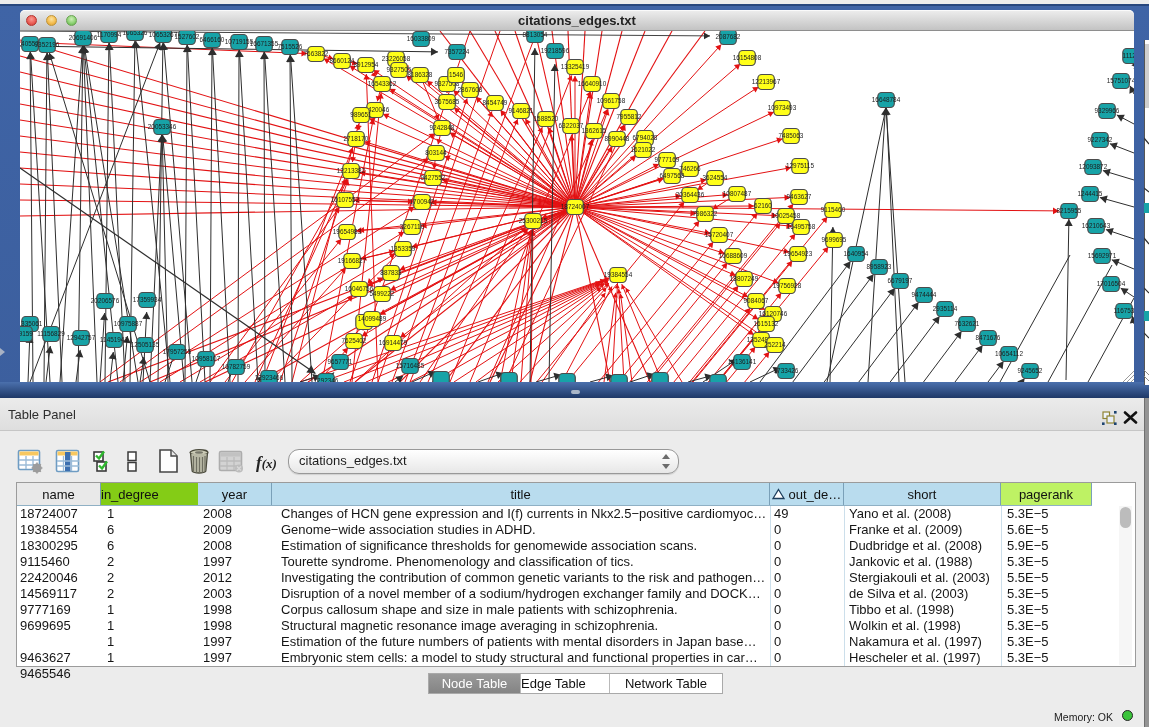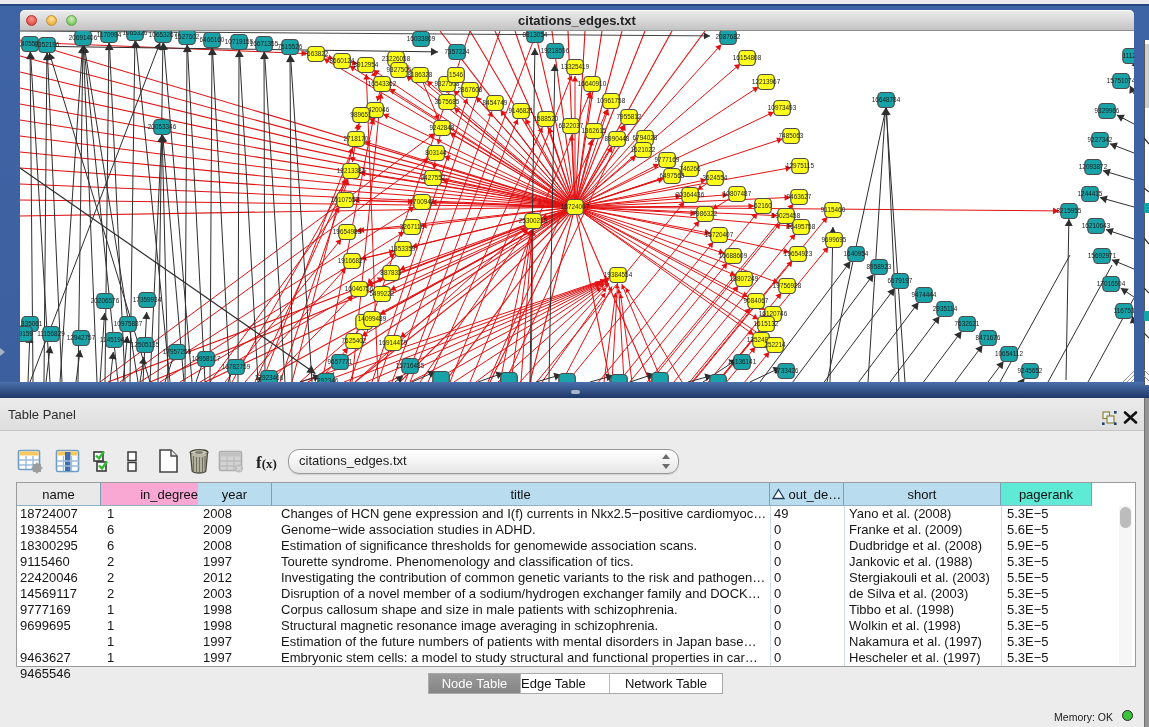--- a/index.html
+++ b/index.html
@@ -894,41 +894,41 @@
 <path d="M3.6 6l1.6 17.2c2 2.4 11.6 2.4 13.6 0L20.4 6" fill="#b9b9a6" stroke="#4a4a3c" stroke-width="1.3"></path>
 <path d="M6.5 8v15M9.5 9v15.6M12.5 9.2v15.8M15.5 9v15.6M18 8v15" stroke="#6f6f62" stroke-width="1.2"></path>
 </svg></span>
 <span style="margin-right:11px"><svg width="27" height="25" viewBox="0 0 27 25">
 <rect x="1.5" y="2.5" width="22" height="19" rx="1.5" fill="#d3d3d3" stroke="#adadad" stroke-width="1.6"></rect>
 <rect x="2.5" y="3.5" width="20" height="4" fill="#c2c2c2"></rect>
 <path d="M2 12h21M2 17h21M9 8v13M16 8v13" stroke="#bcbcbc" stroke-width="1.3"></path>
 <circle cx="21" cy="19.5" r="4" fill="#bdbdbd"></circle>
 <path d="M19 17.5l4 4M23 17.5l-4 4" stroke="#d8d8d8" stroke-width="1.4"></path>
 </svg></span>
-<span style="font-family:'Liberation Serif',serif;font-weight:bold;font-size:17px;color:#222;margin-right:6px">f<span style="font-size:13px">(x)</span></span>
+<span style="font-family:'Liberation Serif',serif;font-style:italic;font-weight:bold;font-size:17px;color:#222;margin-right:6px">f<span style="font-size:13px">(x)</span></span>
 </div>
 
 <div style="position:absolute;left:288px;top:449px;width:391px;height:25px;border:1px solid #989898;
  border-radius:11px;background:linear-gradient(#ffffff,#e7e7e7);box-shadow:0 1px 1px rgba(0,0,0,0.12)"></div>
 <div style="position:absolute;left:299px;top:453px;font-size:13px;color:#1c1c1c">citations_edges.txt</div>
 <svg style="position:absolute;left:660px;top:453px" width="12" height="17" viewBox="0 0 12 17">
 <path d="M6 1l4 5H2z" fill="#6b6b6b"></path>
     <path d="M6 16l-4-5h8z" fill="#6b6b6b"></path>
 </svg>
 
 <div style="position:absolute;left:16px;top:482px;width:1120px;height:185px;background:#fff;border:1px solid #9b9b9b"></div>
 <div style="position:absolute;left:17px;top:483px;width:84px;height:23px;background:#e9e9e9;border-right:1px solid #7aa0b8;box-sizing:border-box;text-align:center;line-height:23px;font-size:13px;color:#111">name</div>
-<div style="position:absolute;left:101px;top:483px;width:98px;height:23px;background:#f9a8d4;border-right:1px solid #7aa0b8;box-sizing:border-box;text-align:right;line-height:23px;font-size:13px;color:#111">in_degree</div>
+<div style="position:absolute;left:101px;top:483px;width:98px;height:23px;background:#84cc16;border-right:1px solid #7aa0b8;box-sizing:border-box;text-align:left;line-height:23px;font-size:13px;color:#111">in_degree</div>
 <div style="position:absolute;left:198px;top:483px;width:74px;height:23px;background:#b9dcee;border-right:1px solid #7aa0b8;box-sizing:border-box;text-align:center;line-height:23px;font-size:13px;color:#111">year</div>
 <div style="position:absolute;left:272px;top:483px;width:498px;height:23px;background:#b9dcee;border-right:1px solid #7aa0b8;box-sizing:border-box;text-align:center;line-height:23px;font-size:13px;color:#111">title</div>
 <div style="position:absolute;left:770px;top:483px;width:74px;height:23px;background:#b9dcee;border-right:1px solid #7aa0b8;box-sizing:border-box;text-align:center;line-height:23px;font-size:13px;color:#111"><svg width="13" height="12" viewBox="0 0 13 12" style="vertical-align:-1px">
       <path d="M6.5 1.5L12 10.5H1z" fill="#fff" stroke="#1c3d5c" stroke-width="1.3"></path>
     </svg>&nbsp;out_de…</div>
 <div style="position:absolute;left:844px;top:483px;width:157px;height:23px;background:#b9dcee;border-right:1px solid #7aa0b8;box-sizing:border-box;text-align:center;line-height:23px;font-size:13px;color:#111">short</div>
-<div style="position:absolute;left:1001px;top:483px;width:91px;height:23px;background:#5eead4;border-right:1px solid #7aa0b8;box-sizing:border-box;text-align:center;line-height:23px;font-size:13px;color:#111">pagerank</div>
+<div style="position:absolute;left:1001px;top:483px;width:91px;height:23px;background:#bef264;border-right:1px solid #7aa0b8;box-sizing:border-box;text-align:center;line-height:23px;font-size:13px;color:#111">pagerank</div>
 <div style="position:absolute;left:17px;top:505px;width:1075px;height:1px;background:#8fb0c4"></div>
 <div style="position:absolute;left:770px;top:506px;width:1px;height:160px;background:#ccdfeb"></div>
 <div style="position:absolute;left:844px;top:506px;width:1px;height:160px;background:#ccdfeb"></div>
 <div style="position:absolute;left:1001px;top:506px;width:1px;height:160px;background:#ccdfeb"></div>
 <div style="position:absolute;left:20px;top:506px;height:16px;line-height:16px;font-size:13px;color:#151515;white-space:nowrap">18724007</div>
 <div style="position:absolute;left:107px;top:506px;height:16px;line-height:16px;font-size:13px;color:#151515;white-space:nowrap">1</div>
 <div style="position:absolute;left:203px;top:506px;height:16px;line-height:16px;font-size:13px;color:#151515;white-space:nowrap">2008</div>
 <div style="position:absolute;left:281px;top:506px;height:16px;line-height:16px;font-size:13px;color:#151515;white-space:nowrap">Changes of HCN gene expression and I(f) currents in Nkx2.5−positive cardiomyoc…</div>
 <div style="position:absolute;left:774px;top:506px;height:16px;line-height:16px;font-size:13px;color:#151515;white-space:nowrap">49</div>
 <div style="position:absolute;left:849px;top:506px;height:16px;line-height:16px;font-size:13px;color:#151515;white-space:nowrap">Yano et al. (2008)</div>

